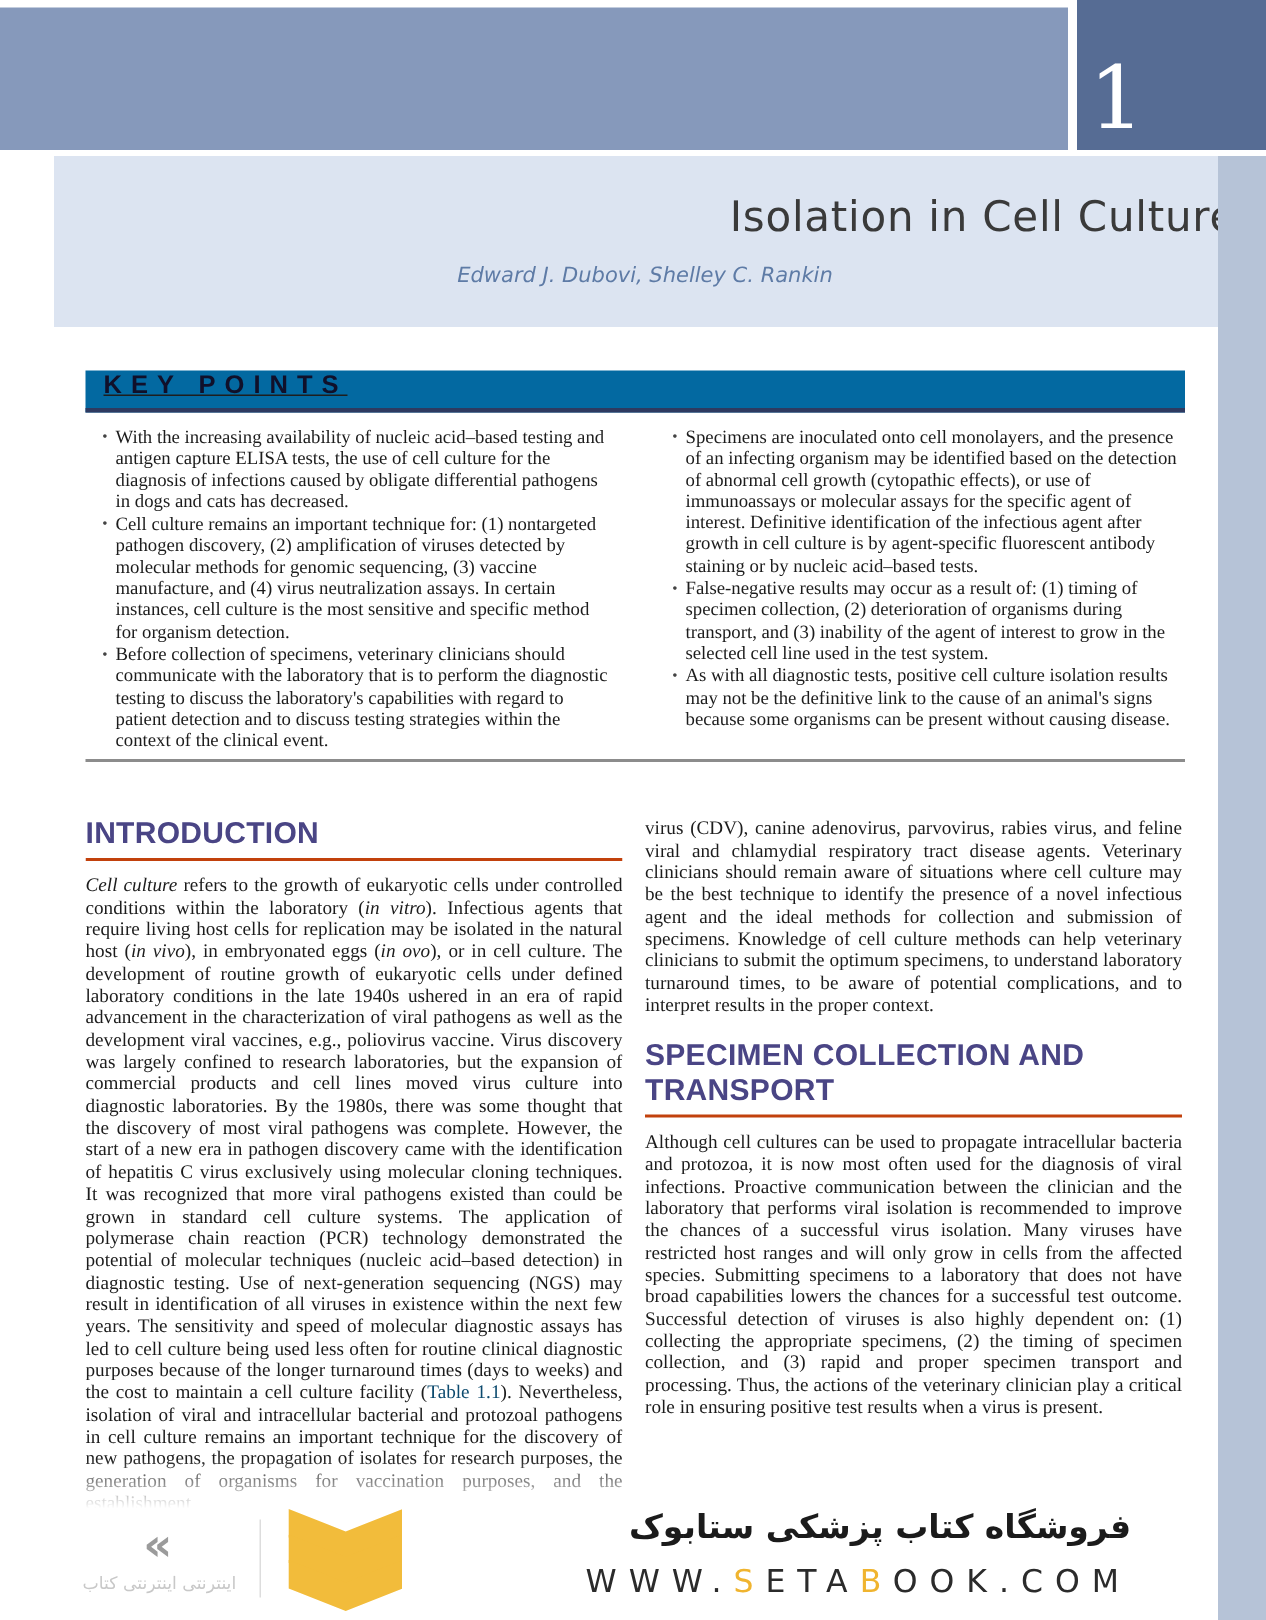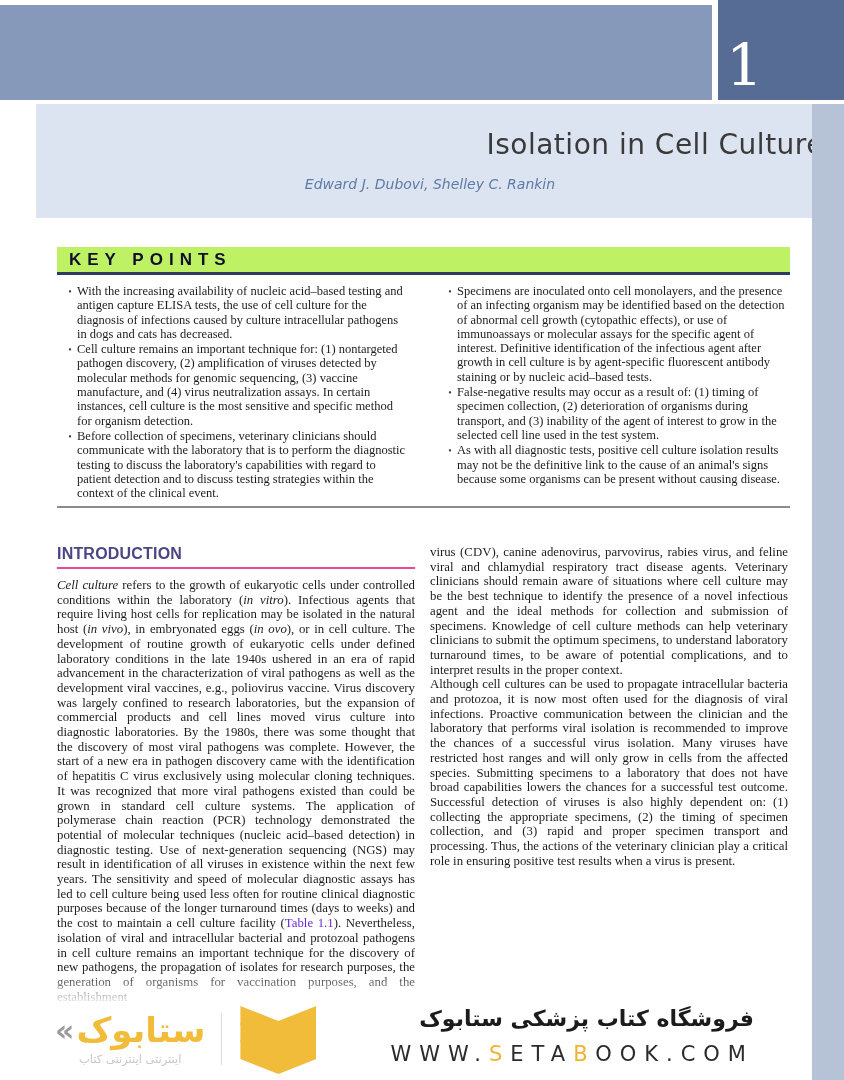--- a/index.html
+++ b/index.html
@@ -19,43 +19,43 @@
               color:#3a3a3a;letter-spacing:.5px;}
   .authors{font-family:"DejaVu Sans",sans-serif;font-style:italic;font-size:14px;
            color:#5E7BA6;margin-top:15px;text-align:center;}
 
   
   .right-strip{position:absolute;left:812px;top:104px;width:32px;height:976px;background:#B6C3D7;}
 
   
   .keypoints{position:absolute;left:57px;top:247px;width:733px;height:261px;
              border-bottom:2px solid #8c8c8c;box-sizing:border-box;background:#ffffff;}
-  .kp-band{height:25px;background:#bef264;border-bottom:3px solid #2E3A60;
-           box-sizing:content-box;display:flex;align-items:center;}
+  .kp-band{height:25px;background:#0369a1;border-bottom:3px solid #2E3A60;
+           box-sizing:content-box;display:flex;align-items:flex-start;text-decoration:underline;}
   .kp-title{font-family:"Liberation Sans",sans-serif;font-weight:bold;font-size:17px;
             letter-spacing:6px;color:#10102a;padding-left:12px;}
   .kp-cols{display:flex;gap:30px;padding-top:9px;}
   .kp-col{width:350px;}
   .kp-col ul{margin:0;padding:0 0 0 6px;list-style:none;}
   .kp-col li{display:flex;font-size:12.5px;line-height:14.3px;margin-bottom:1px;
              text-align:left;color:#1c1c1c;}
   .kp-col .bullet{flex:0 0 14px;font-size:10px;color:#444;padding-top:1px;text-align:center;}
 
   
   .col{position:absolute;top:545px;width:358px;height:462px;overflow:hidden;}
   .col-left{left:57px;}
   .col-right{left:430px;}
-  .sec-heading{font-family:"Liberation Sans",sans-serif;font-weight:bold;font-size:16px;
-               color:#4A4585;letter-spacing:.2px;border-bottom:2px solid #ec4899;
+  .sec-heading{font-family:"Liberation Sans",sans-serif;font-weight:bold;font-size:20px;
+               color:#4A4585;letter-spacing:.2px;border-bottom:2px solid #c2410c;
                padding-bottom:4px;margin:0 0 9px 0;}
   .para{font-size:12.8px;line-height:14.7px;text-align:justify;color:#1c1c1c;margin:0;}
   .para + .sec-heading{margin-top:16px;}
   .para.indent{text-indent:14px;}
   .it{font-style:italic;}
-  .xref{color:#6d28d9;}
+  .xref{color:#0c4a6e;}
 
   .fade{position:absolute;left:0;top:972px;width:810px;height:42px;
         background:linear-gradient(to bottom,rgba(255,255,255,0) 0%,#ffffff 80%);pointer-events:none;}
 
   
   .footer{position:absolute;left:0;top:1002px;width:812px;height:78px;background:transparent;}
   .logo{position:absolute;left:55px;top:4px;display:flex;align-items:center;}
   .logo-text{display:flex;flex-direction:column;align-items:center;}
   .logo-word-row{display:flex;align-items:center;direction:ltr;}
   .guillemet{font-family:"DejaVu Sans",sans-serif;font-size:30px;color:#9b9b9b;
@@ -96,21 +96,21 @@
 
 <div class="keypoints">
   <div class="kp-band">
     <span class="kp-title">KEY POINTS</span>
   </div>
   <div class="kp-cols">
     <div class="kp-col">
       <ul id="kp-left">
           <li>
             <span class="bullet">•</span>
-            <span>With the increasing availability of nucleic acid–based testing and antigen capture ELISA tests, the use of cell culture for the diagnosis of infections caused by culture intracellular pathogens in dogs and cats has decreased.</span>
+            <span>With the increasing availability of nucleic acid–based testing and antigen capture ELISA tests, the use of cell culture for the diagnosis of infections caused by obligate differential pathogens in dogs and cats has decreased.</span>
           </li>
           <li>
             <span class="bullet">•</span>
             <span>Cell culture remains an important technique for: (1) nontargeted pathogen discovery, (2) amplification of viruses detected by molecular methods for genomic sequencing, (3) vaccine manufacture, and (4) virus neutralization assays. In certain instances, cell culture is the most sensitive and specific method for organism detection.</span>
           </li>
           <li>
             <span class="bullet">•</span>
             <span>Before collection of specimens, veterinary clinicians should communicate with the laboratory that is to perform the diagnostic testing to discuss the laboratory's capabilities with regard to patient detection and to discuss testing strategies within the context of the clinical event.</span>
           </li>
         </ul>
@@ -134,31 +134,31 @@
   </div>
 </div>
 
 <div class="col col-left">
   <h2 class="sec-heading">INTRODUCTION</h2>
   <p class="para" id="intro-para"><span class="it">Cell culture</span><span> refers to the growth of eukaryotic cells under controlled conditions within the laboratory (</span><span class="it">in vitro</span><span>). Infectious agents that require living host cells for replication may be isolated in the natural host (</span><span class="it">in vivo</span><span>), in embryonated eggs (</span><span class="it">in ovo</span><span>), or in cell culture. The development of routine growth of eukaryotic cells under defined laboratory conditions in the late 1940s ushered in an era of rapid advancement in the characterization of viral pathogens as well as the development viral vaccines, e.g., poliovirus vaccine. Virus discovery was largely confined to research laboratories, but the expansion of commercial products and cell lines moved virus culture into diagnostic laboratories. By the 1980s, there was some thought that the discovery of most viral pathogens was complete. However, the start of a new era in pathogen discovery came with the identification of hepatitis C virus exclusively using molecular cloning techniques. It was recognized that more viral pathogens existed than could be grown in standard cell culture systems. The application of polymerase chain reaction (PCR) technology demonstrated the potential of molecular techniques (nucleic acid–based detection) in diagnostic testing. Use of next-generation sequencing (NGS) may result in identification of all viruses in existence within the next few years. The sensitivity and speed of molecular diagnostic assays has led to cell culture being used less often for routine clinical diagnostic purposes because of the longer turnaround times (days to weeks) and the cost to maintain a cell culture facility (</span><span class="xref">Table 1.1</span><span>). Nevertheless, isolation of viral and intracellular bacterial and protozoal pathogens in cell culture remains an important technique for the discovery of new pathogens, the propagation of isolates for research purposes, the generation of organisms for vaccination purposes, and the establishment</span></p>
 </div>
 
 <div class="col col-right">
   <p class="para">virus (CDV), canine adenovirus, parvovirus, rabies virus, and feline viral and chlamydial respiratory tract disease agents. Veterinary clinicians should remain aware of situations where cell culture may be the best technique to identify the presence of a novel infectious agent and the ideal methods for collection and submission of specimens. Knowledge of cell culture methods can help veterinary clinicians to submit the optimum specimens, to understand laboratory turnaround times, to be aware of potential complications, and to interpret results in the proper context.</p>
+  <h2 class="sec-heading">SPECIMEN COLLECTION AND TRANSPORT</h2>
   <p class="para">Although cell cultures can be used to propagate intracellular bacteria and protozoa, it is now most often used for the diagnosis of viral infections. Proactive communication between the clinician and the laboratory that performs viral isolation is recommended to improve the chances of a successful virus isolation. Many viruses have restricted host ranges and will only grow in cells from the affected species. Submitting specimens to a laboratory that does not have broad capabilities lowers the chances for a successful test outcome. Successful detection of viruses is also highly dependent on: (1) collecting the appropriate specimens, (2) the timing of specimen collection, and (3) rapid and proper specimen transport and processing. Thus, the actions of the veterinary clinician play a critical role in ensuring positive test results when a virus is present.</p>
 </div>
 
 <div class="fade"></div>
 
 <div class="footer">
   <div class="logo">
     <div class="logo-text">
       <div class="logo-word-row">
         <span class="guillemet">«</span>
-        <span class="brand-fa">ستابوک</span>
       </div>
       <div class="logo-tagline">اینترنتی اینترنتی کتاب</div>
     </div>
     <div class="logo-divider"></div>
     <div class="emblem">
       <div class="chev c1"></div>
       <div class="chev c2"></div>
       <div class="chev c3"></div>
     </div>
   </div>

